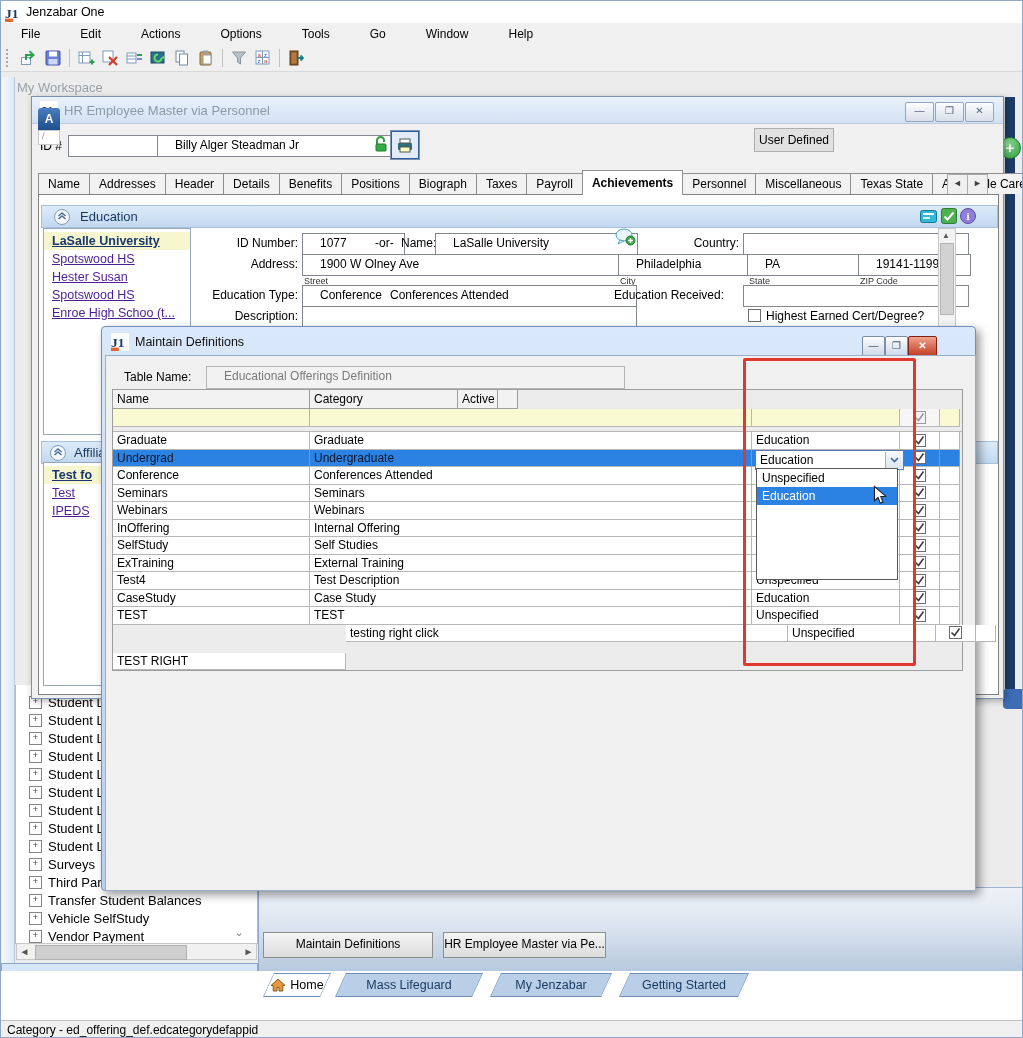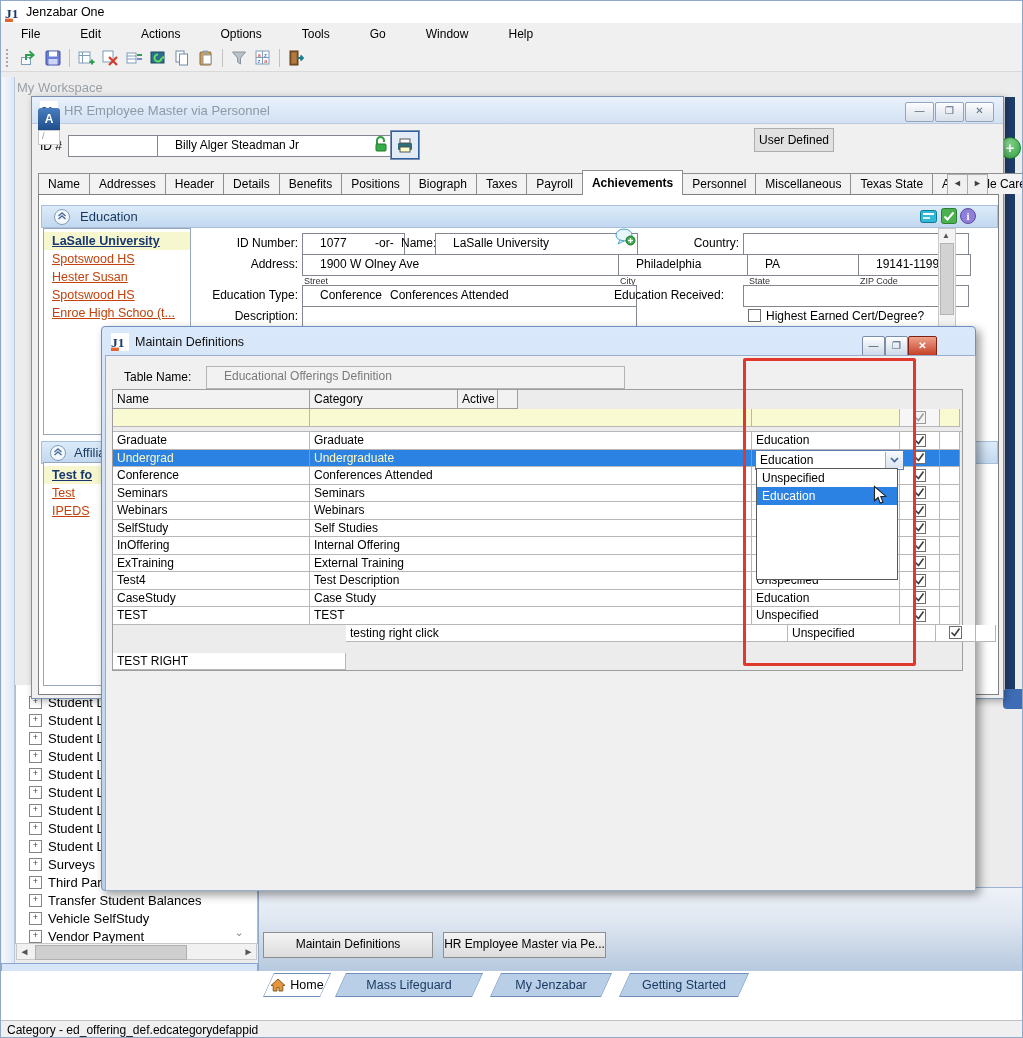--- a/index.html
+++ b/index.html
@@ -53,21 +53,21 @@
   .tab{height:20px;background:#f2f2f2;border:1px solid #8e8e8e;border-bottom:none;display:flex;align-items:center;
     padding:0 9px;margin-right:-1px;font-size:12px;white-space:nowrap;}
   .tab.active{height:24px;background:#fff;font-weight:bold;position:relative;z-index:5;margin-bottom:-1px;}
   .tabarrow{position:absolute;width:19px;height:19px;background:#f0f0f0;border:1px solid #adadad;color:#404040;
     font-size:9px;text-align:center;line-height:17px;}
   #hr-content{left:6px;top:97px;width:961px;height:501px;background:#fff;border:1px solid #808080;}
   .sect-header{position:absolute;height:21px;background:linear-gradient(#dcebfa,#c2d8ef);border:1px solid #a8c0dc;
     display:flex;align-items:center;color:#17375e;font-size:13px;}
   .listbox{position:absolute;background:#fff;border:1px solid #98a8bc;overflow:hidden;}
   .lnk-item{position:absolute;left:0;width:100%;height:18px;display:flex;align-items:center;padding-left:8px;
-    color:#c2410c;text-decoration:underline;font-size:12.5px;box-sizing:border-box;}
+    color:#4c1d95;text-decoration:underline;font-size:12.5px;box-sizing:border-box;}
   .lnk-item.sel{background:#f6f6cf;font-weight:bold;color:#17376e;}
   .vscroll{position:absolute;background:#f3f3f3;border:1px solid #c8c8c8;}
   .vthumb{position:absolute;left:1px;top:14px;width:12px;height:70px;background:#d2d2d2;border:1px solid #b4b4b4;}
   .checkbox{position:absolute;width:13px;height:13px;}
   
   #a-tab{left:37px;top:107px;width:22px;height:22px;background:linear-gradient(#4a7ec0,#1f4e8c);color:#fff;
     font-weight:bold;text-align:center;line-height:22px;border-radius:3px 3px 0 0;z-index:6;}
   #a-tab-white{left:37px;top:129px;width:22px;height:15px;background:#fff;border:1px solid #c8c8c8;z-index:6;color:#999;font-size:9px;padding-left:3px;}
   
   #dialog{left:100px;top:325px;width:875px;height:565px;background:linear-gradient(#d9e8fa,#b9cfe9);
@@ -81,21 +81,21 @@
   
   #grid{position:absolute;left:10px;top:62px;width:849px;border:1px solid #9d9d9d;background:#ececec;}
   .g-row{display:flex;}
   .g-cell{box-sizing:border-box;border-right:1px solid #b7b7b7;border-bottom:1px solid #b7b7b7;
     padding-left:4px;display:flex;align-items:center;font-size:12px;overflow:hidden;white-space:nowrap;background:#fff;}
   .g-head .g-cell{background:#f2f2f2;border-right:1px solid #9d9d9d;border-bottom:1px solid #9d9d9d;height:19px;}
   .g-filter .g-cell{background:#fafad2;height:18px;}
   .g-filter .g-cell.nc{background:#f6f6f6;justify-content:center;padding-left:0;}
   .g-gap{height:4px;background:#ececec;border-bottom:1px solid #b7b7b7;}
   .g-data .g-cell{height:17.5px;}
-  .g-data.sel .g-cell{background:#2b82e3;color:#fef9c3;border-right-color:#5f9fe8;}
+  .g-data.sel .g-cell{background:#2b82e3;color:#0f172a;border-right-color:#5f9fe8;}
   .g-cell.ck{justify-content:center;padding-left:0;}
   
   #combo{position:absolute;left:653px;top:123px;width:147px;height:18px;background:#fff;border:1px solid #5a7ab0;
     display:flex;align-items:center;z-index:20;}
   #combo-text{flex:1;padding-left:4px;font-size:12px;color:#000;}
   #combo-btn{width:17px;height:16px;background:linear-gradient(#f5f8fc,#dce5f1);border-left:1px solid #9ab0cc;
     display:flex;align-items:center;justify-content:center;}
   #dropdown{position:absolute;left:654px;top:141px;width:140px;height:110px;background:#fff;border:1px solid #5a5a5a;z-index:25;}
   .dd-item{height:18px;display:flex;align-items:center;padding-left:5px;font-size:12px;}
   .dd-item.hl{background:#2b82e3;color:#fff;}
@@ -553,34 +553,34 @@
           <div class="g-cell" style="width: 148px; flex: 0 0 auto;"></div>
           <div class="g-cell ck" style="width: 40px; flex: 0 0 auto;">
             <svg width="13" height="13">
               <rect x="0.5" y="0.5" width="12" height="12" fill="#fff" stroke="#6e6e6e"></rect>
               <path d="M2.5 6.5l3 3 5-7" fill="none" stroke="#3c3c3c" stroke-width="1.6"></path>
             </svg>
           </div>
           <div class="g-cell" style="width: 20px; flex: 0 0 auto;"></div>
         </div>
         <div class="g-row g-data">
+          <div class="g-cell" style="width: 197px; flex: 0 0 auto;">InOffering</div>
+          <div class="g-cell" style="width: 442px; flex: 0 0 auto;">Internal Offering</div>
+          <div class="g-cell" style="width: 148px; flex: 0 0 auto;"></div>
+          <div class="g-cell ck" style="width: 40px; flex: 0 0 auto;">
+            <svg width="13" height="13">
+              <rect x="0.5" y="0.5" width="12" height="12" fill="#fff" stroke="#6e6e6e"></rect>
+              <path d="M2.5 6.5l3 3 5-7" fill="none" stroke="#3c3c3c" stroke-width="1.6"></path>
+            </svg>
+          </div>
+          <div class="g-cell" style="width: 20px; flex: 0 0 auto;"></div>
+        </div>
+        <div class="g-row g-data">
           <div class="g-cell" style="width: 197px; flex: 0 0 auto;">SelfStudy</div>
           <div class="g-cell" style="width: 442px; flex: 0 0 auto;">Self Studies</div>
-          <div class="g-cell" style="width: 148px; flex: 0 0 auto;"></div>
-          <div class="g-cell ck" style="width: 40px; flex: 0 0 auto;">
-            <svg width="13" height="13">
-              <rect x="0.5" y="0.5" width="12" height="12" fill="#fff" stroke="#6e6e6e"></rect>
-              <path d="M2.5 6.5l3 3 5-7" fill="none" stroke="#3c3c3c" stroke-width="1.6"></path>
-            </svg>
-          </div>
-          <div class="g-cell" style="width: 20px; flex: 0 0 auto;"></div>
-        </div>
-        <div class="g-row g-data">
-          <div class="g-cell" style="width: 197px; flex: 0 0 auto;">InOffering</div>
-          <div class="g-cell" style="width: 442px; flex: 0 0 auto;">Internal Offering</div>
           <div class="g-cell" style="width: 148px; flex: 0 0 auto;"></div>
           <div class="g-cell ck" style="width: 40px; flex: 0 0 auto;">
             <svg width="13" height="13">
               <rect x="0.5" y="0.5" width="12" height="12" fill="#fff" stroke="#6e6e6e"></rect>
               <path d="M2.5 6.5l3 3 5-7" fill="none" stroke="#3c3c3c" stroke-width="1.6"></path>
             </svg>
           </div>
           <div class="g-cell" style="width: 20px; flex: 0 0 auto;"></div>
         </div>
         <div class="g-row g-data">

